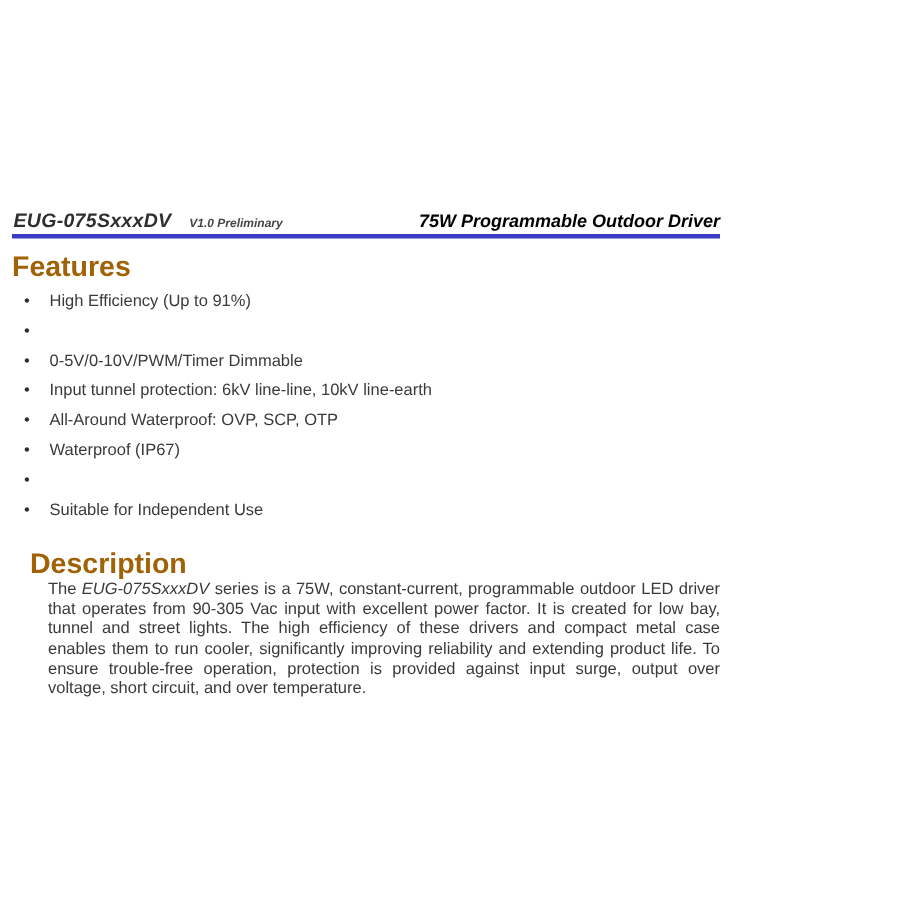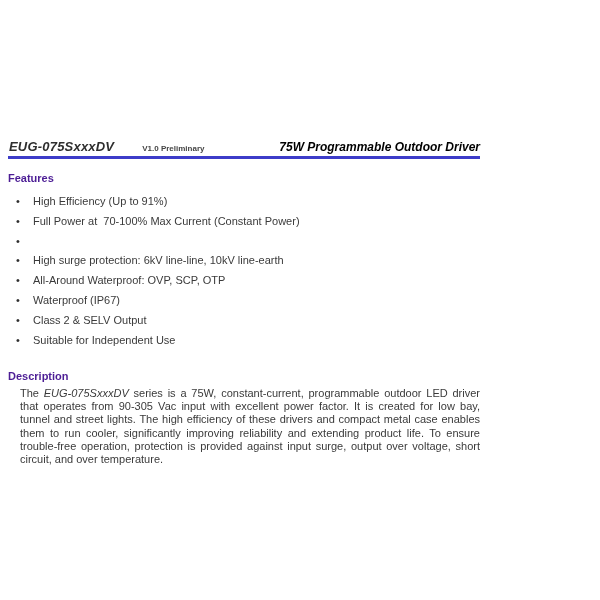--- a/index.html
+++ b/index.html
@@ -30,44 +30,45 @@
   .model-name {
     font-size: 13px;
     font-weight: bold;
     font-style: italic;
     color: #2e2e2e;
     letter-spacing: 0.2px;
   }
   .version-label {
     font-size: 8px;
     font-weight: bold;
+    font-style: italic;
     color: #454545;
-    margin-left: 28px;
+    margin-left: 12px;
   }
   .doc-title {
     margin-left: auto;
     font-size: 12px;
     font-weight: bold;
     font-style: italic;
     color: #000000;
   }
   .header-rule {
     position: absolute;
     left: 8px;
     right: 8px;
     top: 156px;
     height: 3px;
     background: #3d3cc9;
   }
 
   
   .section-heading {
-    font-size: 11px;
+    font-size: 19px;
     font-weight: bold;
-    color: #4c1d95;
+    color: #a16207;
     margin: 0;
     line-height: 15px;
   }
 
   .features-section {
     position: absolute;
     left: 8px;
     right: 8px;
     top: 171px;
   }
@@ -91,21 +92,21 @@
     font-size: 11px;
     color: #2e2e2e;
     flex: 0 0 auto;
   }
   .feature-text {
     white-space: pre-wrap;
   }
 
   .description-section {
     position: absolute;
-    left: 8px;
+    left: 20px;
     right: 8px;
     top: 369px;
   }
   .description-text {
     margin: 3px 0 0 12px;
     font-size: 11px;
     line-height: 13.2px;
     color: #3a3a3a;
     text-align: justify;
   }
@@ -127,40 +128,39 @@
 
   <div class="features-section">
     <h2 class="section-heading">Features</h2>
     <ul class="features-list">
       <li>
         <span class="bullet">•</span>
         <span class="feature-text">High Efficiency (Up to 91%)</span>
       </li>
       <li>
         <span class="bullet">•</span>
-        <span class="feature-text">Full Power at  70-100% Max Current (Constant Power)</span>
       </li>
       <li>
         <span class="bullet">•</span>
+        <span class="feature-text">0-5V/0-10V/PWM/Timer Dimmable</span>
       </li>
       <li>
         <span class="bullet">•</span>
-        <span class="feature-text">High surge protection: 6kV line-line, 10kV line-earth</span>
+        <span class="feature-text">Input tunnel protection: 6kV line-line, 10kV line-earth</span>
       </li>
       <li>
         <span class="bullet">•</span>
         <span class="feature-text">All-Around Waterproof: OVP, SCP, OTP</span>
       </li>
       <li>
         <span class="bullet">•</span>
         <span class="feature-text">Waterproof (IP67)</span>
       </li>
       <li>
         <span class="bullet">•</span>
-        <span class="feature-text">Class 2 &amp; SELV Output</span>
       </li>
       <li>
         <span class="bullet">•</span>
         <span class="feature-text">Suitable for Independent Use</span>
       </li>
     </ul>
   </div>
 
   <div class="description-section">
     <h2 class="section-heading">Description</h2>

